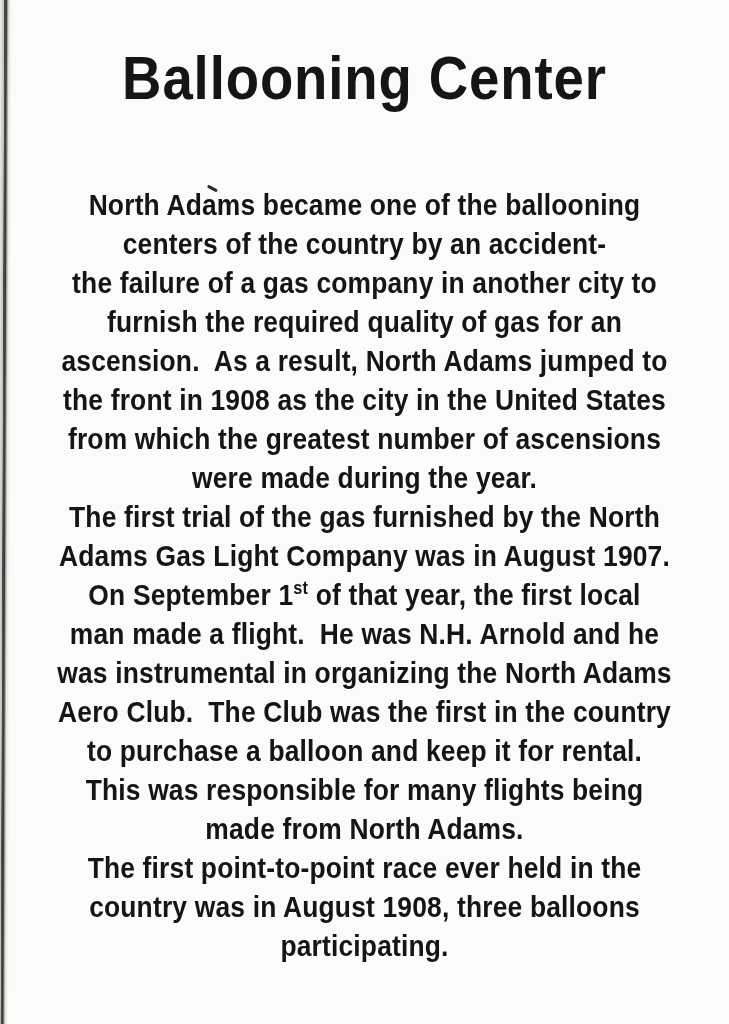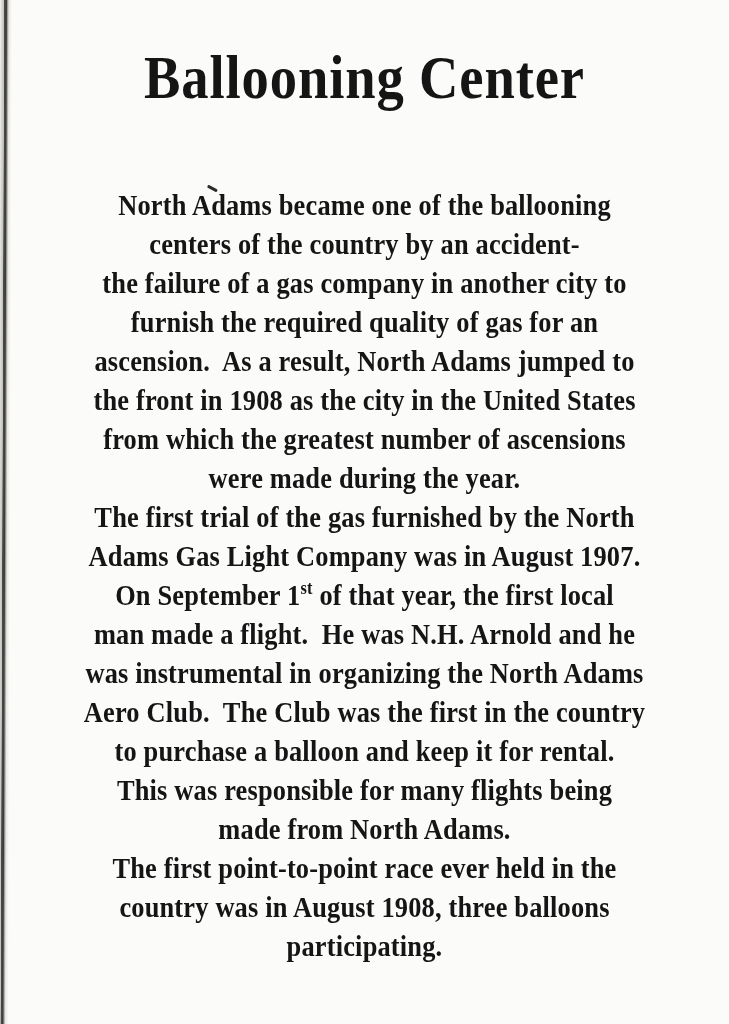--- a/index.html
+++ b/index.html
@@ -5,21 +5,21 @@
   html, body {
     margin: 0;
     padding: 0;
   }
   .page {
     position: relative;
     width: 729px;
     height: 1024px;
     background: #fbfbfa;
     overflow: hidden;
-    font-family: Liberation Serif, serif;
+    font-family: Liberation Sans, sans-serif;
     color: #151515;
   }
   
   .scan-edge {
     position: absolute;
     left: 0;
     top: -6px;
     bottom: -6px;
     width: 13px;
     background: linear-gradient(

